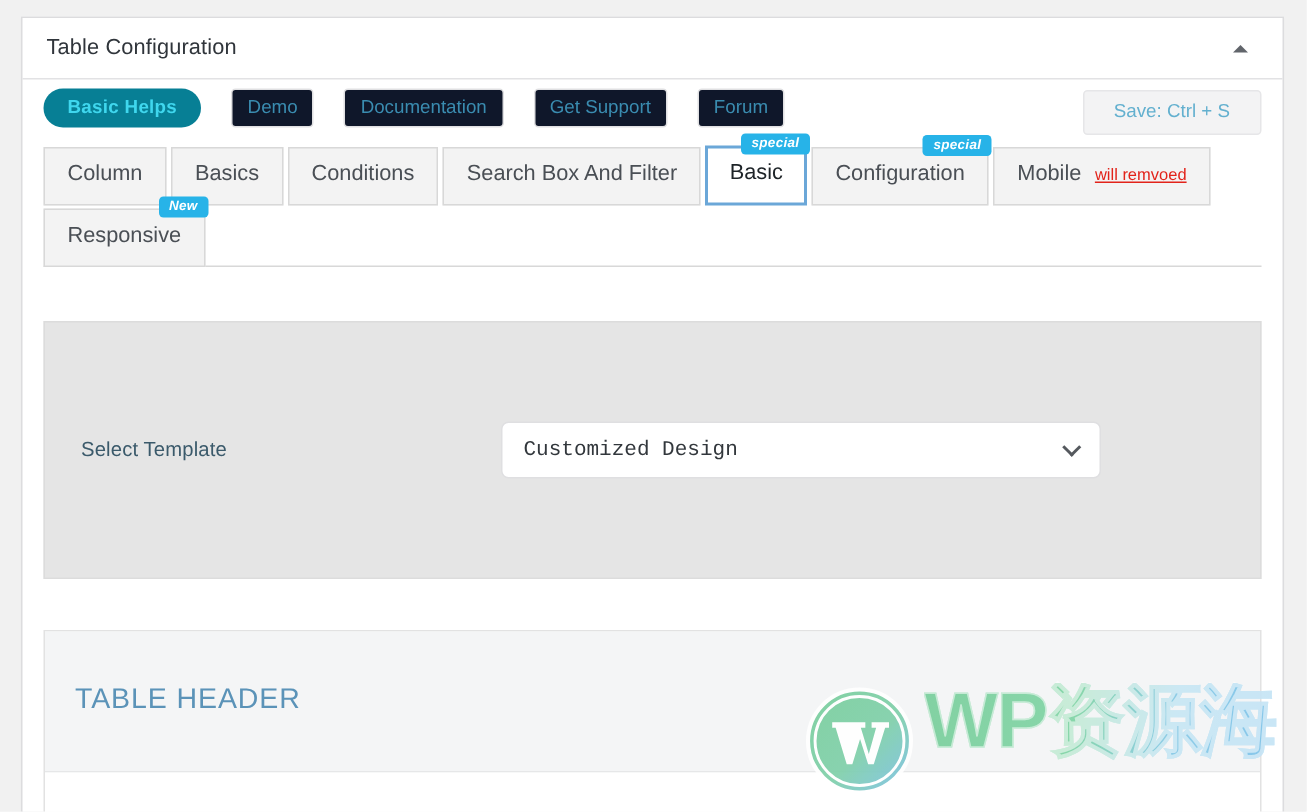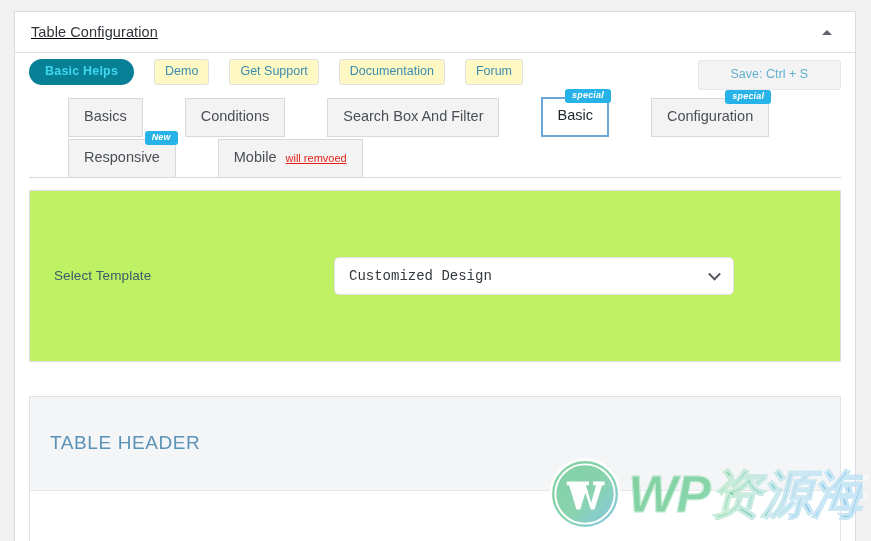--- a/index.html
+++ b/index.html
@@ -30,21 +30,20 @@
     box-shadow: 0 1px 1px rgba(0,0,0,.04);
   }
 
   .mb-header {
     position: relative;
     height: 41px;
     border-bottom: 1px solid #e2e2e4;
     display: flex;
     align-items: center;
     padding: 0 16px;
-    text-decoration: underline;
   }
   .mb-title {
     font-size: 14.5px;
     color: #30353b;
     letter-spacing: .1px;
   }
   .mb-toggle {
     position: absolute;
     right: 10px;
     top: 0;
@@ -77,39 +76,39 @@
     border-radius: 20px;
     font-size: 12.5px;
     font-weight: bold;
     padding: 6px 16px 7px;
     line-height: 1;
     cursor: pointer;
     border: none;
     letter-spacing: .2px;
   }
   .help-btn {
-    background: #fef9c3;
+    background: #0f172a;
     border: 1px solid #e0e0e2;
     border-radius: 3px;
     color: #3a8cb0;
     font-size: 12.5px;
     padding: 5px 10px 6px;
     line-height: 1;
     cursor: pointer;
   }
   .save-btn {
     position: absolute;
     right: 14px;
     top: 7px;
     background: #f3f3f4;
     border: 1px solid #e6e6e8;
     border-radius: 3px;
     color: #63b0cf;
     font-size: 12.5px;
-    padding: 7px 32px 8px;
+    padding: 7px 20px 8px;
     line-height: 1;
     cursor: pointer;
   }
 
   
   .tabs-wrap {
     position: relative;
     margin: 6px 14px 0 14px;
     padding-bottom: 0;
   }
@@ -125,21 +124,20 @@
     position: relative;
     background: #f3f3f3;
     border: 1px solid #d8d8d8;
     color: #4a4f55;
     font-size: 14.5px;
     padding: 10px 15px 11px;
     line-height: 1.1;
     cursor: pointer;
     margin-bottom: -1px;
     white-space: nowrap;
-    margin-left: 39px;
   }
   .tab.active {
     background: #ffffff;
     border: 2px solid #6ba7d8;
     color: #1d2327;
     padding: 9px 14px 11px;
   }
   .tab .badge {
     position: absolute;
     top: -9px;
@@ -167,23 +165,23 @@
     background: #d8d8d8;
     margin-top: 0;
   }
 
   
   .mb-body {
     padding: 0 14px;
   }
 
   .card {
-    margin-top: 12px;
+    margin-top: 36px;
     border: 1px solid #dcdcdc;
-    background: #bef264;
+    background: #e5e5e5;
   }
 
   .card-template {
     height: 172px;
     display: flex;
     align-items: center;
     padding: 0 24px;
   }
   .field-label {
     width: 280px;
@@ -238,28 +236,27 @@
     text-align: right;
   }
   .preview-body {
     height: 60px;
     background: #ffffff;
   }
 
   
   .watermark {
     position: absolute;
-    right: 8px;
+    right: 20px;
     bottom: 8px;
     display: flex;
-    align-items: center;
+    align-items: flex-start;
     gap: 4px;
     pointer-events: none;
     opacity: .92;
-    font-style: italic;
   }
   .wm-mark {
     width: 78px; height: 78px;
     position: relative;
   }
   .wm-text {
     font-size: 52px;
     font-weight: bold;
     letter-spacing: -1px;
     background: linear-gradient(100deg, #79cf9c 0%, #7fd4a4 42%, #86c9e6 70%, #7ec3ea 100%);
@@ -280,29 +277,32 @@
     <div class="mb-header">
       <div class="mb-title">Table Configuration</div>
       <div class="mb-toggle">
         <span class="caret-up"></span>
       </div>
     </div>
 
     <div class="helps-row">
       <button class="pill-primary">Basic Helps</button>
       <button class="help-btn">Demo</button>
+      <button class="help-btn">Documentation</button>
       <button class="help-btn">Get Support</button>
-      <button class="help-btn">Documentation</button>
       <button class="help-btn">Forum</button>
       <button class="save-btn">Save: Ctrl + S</button>
     </div>
 
     <div class="tabs-wrap">
       <div class="tabs-row">
 
+        <div class="tab">
+          <span>Column</span>
+        </div>
 
         <div class="tab">
           <span>Basics</span>
         </div>
 
         <div class="tab">
           <span>Conditions</span>
         </div>
 
         <div class="tab">
@@ -313,27 +313,27 @@
           <span class="badge">special</span>
           <span>Basic</span>
         </div>
 
         <div class="tab">
           <span class="badge">special</span>
           <span>Configuration</span>
         </div>
 
         <div class="tab">
+          <span>Mobile</span>
+          <span class="warn">will remvoed</span>
+        </div>
+
+        <div class="tab">
           <span class="badge">New</span>
           <span>Responsive</span>
-        </div>
-
-        <div class="tab">
-          <span>Mobile</span>
-          <span class="warn">will remvoed</span>
         </div>
 
       </div>
       <div class="tabs-underline"></div>
     </div>
 
     <div class="mb-body">
 
       <div class="card card-template">
         <div class="field-label">Select Template</div>

